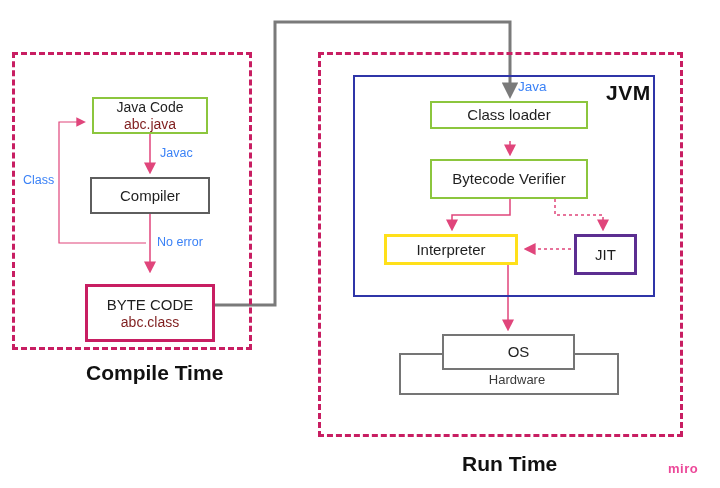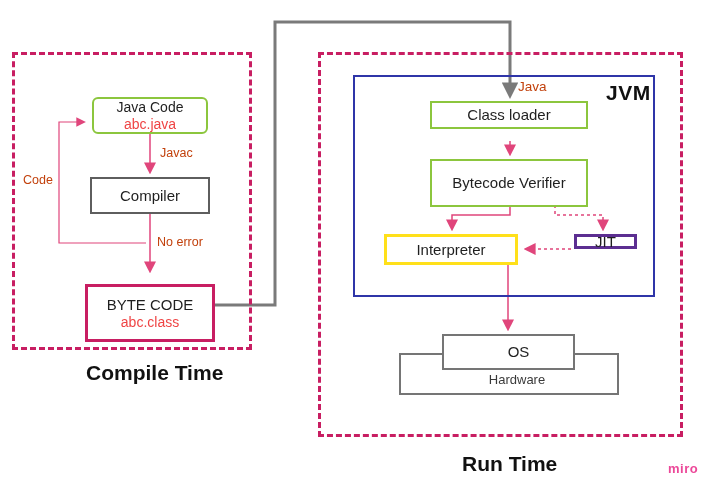--- a/index.html
+++ b/index.html
@@ -37,26 +37,26 @@
     font-size: 15px;
     color: #1f1f1f;
   }
   .b-green   { border: 2.5px solid #8cc63e; }
   .b-gray    { border: 2.5px solid #5e5e5e; }
   .b-crimson { border: 3px solid #c81e62; }
   .b-yellow  { border: 3px solid #ffe01a; }
   .b-purple  { border: 3px solid #5c2e91; }
   .b-gray2   { border: 2px solid #757575; padding-left: 20px; }
 
-  .sub-blue { color: #ef4444; font-size: 14px; }
+  .sub-blue { color: #7f1d1d; font-size: 14px; }
 
   .edge-label {
     position: absolute;
     font-size: 12.5px;
-    color: #c2410c;
+    color: #3b82f6;
     white-space: nowrap;
   }
   .title {
     position: absolute;
     font-size: 21px;
     font-weight: bold;
     color: #111111;
     white-space: nowrap;
   }
   .jvm-title {
@@ -97,60 +97,60 @@
 
     <path d="M510,141 L510,154" fill="none" stroke="#e0457b" stroke-width="1.5" marker-end="url(#arrPink)"></path>
     <path d="M510,199 L510,215 L452,215 L452,229" fill="none" stroke="#e0457b" stroke-width="1.5" marker-end="url(#arrPink)"></path>
     <path d="M555,199 L555,215 L603,215 L603,229" fill="none" stroke="#e0457b" stroke-width="1.5" stroke-dasharray="3,3" marker-end="url(#arrPink)"></path>
     <path d="M571,249 L526,249" fill="none" stroke="#e0457b" stroke-width="1.5" stroke-dasharray="3,3" marker-end="url(#arrPink)"></path>
     <path d="M508,265 L508,329" fill="none" stroke="#e0457b" stroke-width="1.5" marker-end="url(#arrPink)"></path>
   </svg>
 
   <div class="region" style="left:12px; top:52px; width:240px; height:298px;"></div>
 
-  <div class="node b-green" style="left:92px; top:97px; width:116px; height:37px; font-size:14px;border-radius:6px;">
+  <div class="node b-green" style="left:92px; top:97px; width:116px; height:37px; font-size:14px;">
     <div>Java Code</div>
     <div class="sub-blue">abc.java</div>
   </div>
 
   <div class="node b-gray" style="left:90px; top:177px; width:120px; height:37px;">
     <div>Compiler</div>
   </div>
 
   <div class="node b-crimson" style="left:85px; top:276px; width:130px; height:58px;margin-top:8px;">
     <div>BYTE CODE</div>
     <div class="sub-blue">abc.class</div>
   </div>
 
   <div class="edge-label" style="left:160px; top:146px;">Javac</div>
   <div class="edge-label" style="left:157px; top:235px;">No error</div>
-  <div class="edge-label" style="left:23px; top:173px;">Code</div>
+  <div class="edge-label" style="left:23px; top:173px;">Class</div>
 
   <div class="title" style="left:86px; top:361px;">Compile Time</div>
 
   <div class="region" style="left:318px; top:52px; width:365px; height:385px;"></div>
 
   <div class="abs" style="left:353px; top:75px; width:302px; height:222px; border:2.5px solid #2f35a8; background:transparent;"></div>
   <div class="jvm-title" style="left:606px; top:81px;">JVM</div>
 
   <div class="edge-label" style="left:518px; top:79px; font-size:13.5px;">Java</div>
 
   <div class="node b-green" style="left:430px; top:101px; width:158px; height:28px;">
     <div>Class loader</div>
   </div>
 
-  <div class="node b-green" style="left:430px; top:159px; width:158px; height:48px;">
+  <div class="node b-green" style="left:430px; top:159px; width:158px; height:40px;">
     <div>Bytecode Verifier</div>
   </div>
 
   <div class="node b-yellow" style="left:384px; top:234px; width:134px; height:31px;">
     <div>Interpreter</div>
   </div>
 
-  <div class="node b-purple" style="left:574px; top:234px; width:63px; height:15px;text-align:right;">
+  <div class="node b-purple" style="left:574px; top:234px; width:63px; height:41px;text-align:right;">
     <div>JIT</div>
   </div>
 
   <div class="abs b-gray2" style="left:399px; top:353px; width:220px; height:42px; background:#ffffff;"></div>
   <div class="abs" style="left:399px; top:372px; width:220px; text-align:center; font-size:13px; color:#3a3a3a;padding-left:16px;">Hardware</div>
 
   <div class="node b-gray2" style="left:442px; top:334px; width:133px; height:36px;">
     <div>OS</div>
   </div>
 

